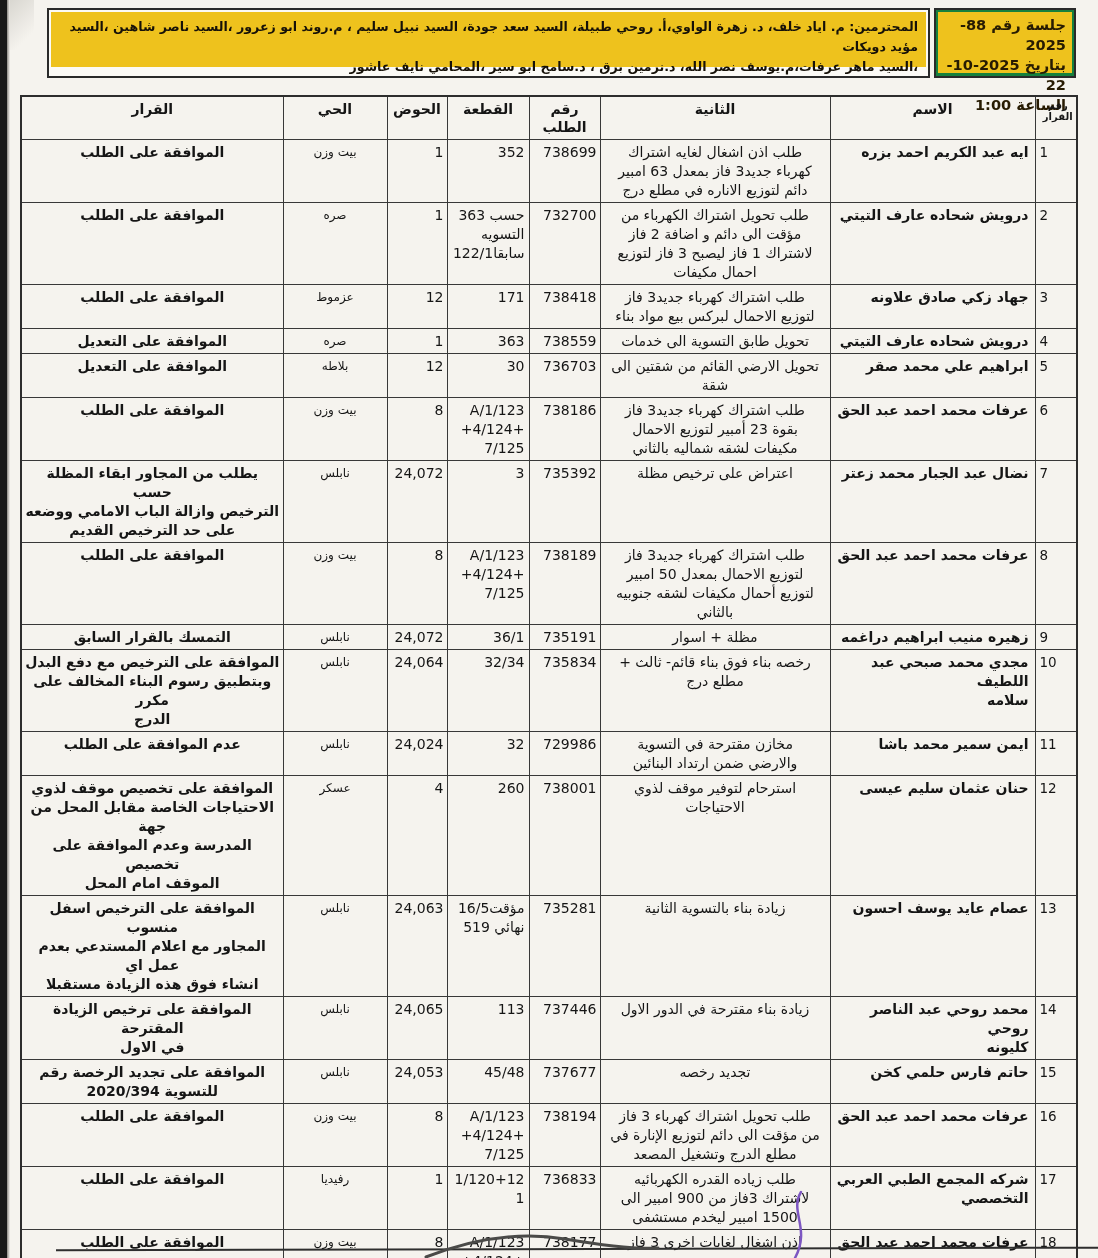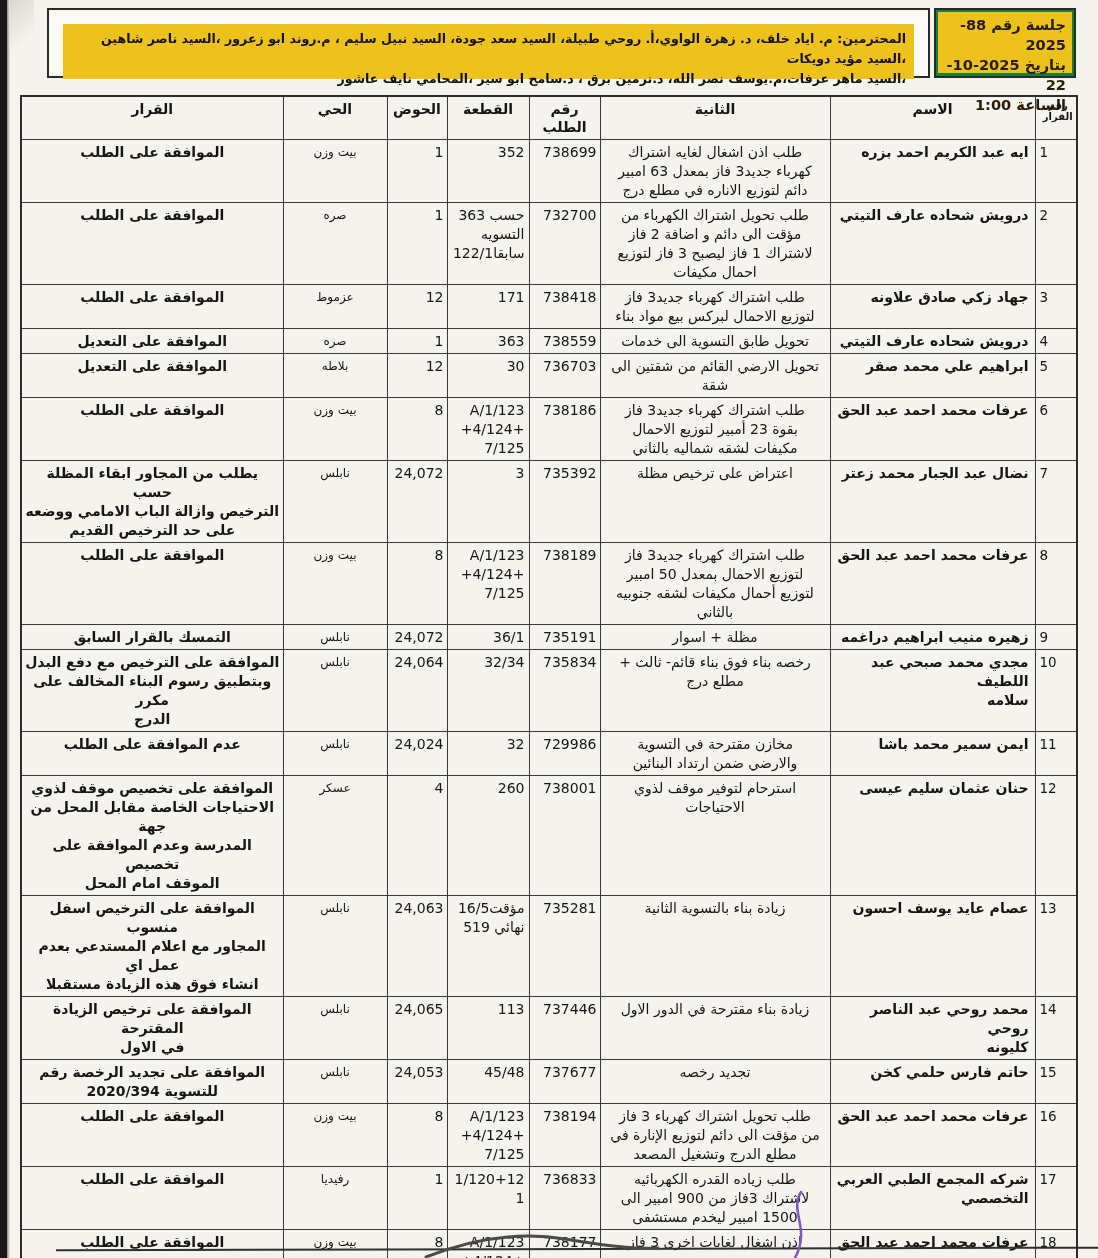--- a/index.html
+++ b/index.html
@@ -13,21 +13,21 @@
   .scan-edge2{position:absolute;left:7px;top:0;width:3px;height:100%;background:linear-gradient(90deg,#8a8781,#f5f3ee);}
   .corner-smudge{position:absolute;left:10px;top:0;width:24px;height:50px;
     background:linear-gradient(135deg,#c2bfb8,rgba(245,243,238,0) 75%);opacity:.55;}
 
   
   .attendees-box{
     position:absolute;top:8px;right:168px;width:879px;height:66px;
     border:2px solid #2a2a2a;background:#fbfaf6;padding:0;
   }
   .attendees-hl{
-    margin:14px;height:50px;background:#eec21d;
+    margin:2px;height:50px;background:#eec21d;
     padding:5px 8px 0 8px;
     font-size:12.6px;font-weight:bold;line-height:20px;
     white-space:pre-line;text-align:right;color:#161108;
   }
   .session-box{
     position:absolute;top:8px;right:22px;width:138px;height:66px;
     border:2px solid #2a2a2a;background:#15803d;
   }
   .session-hl{
     margin:2px;height:58px;background:#eec21d;

